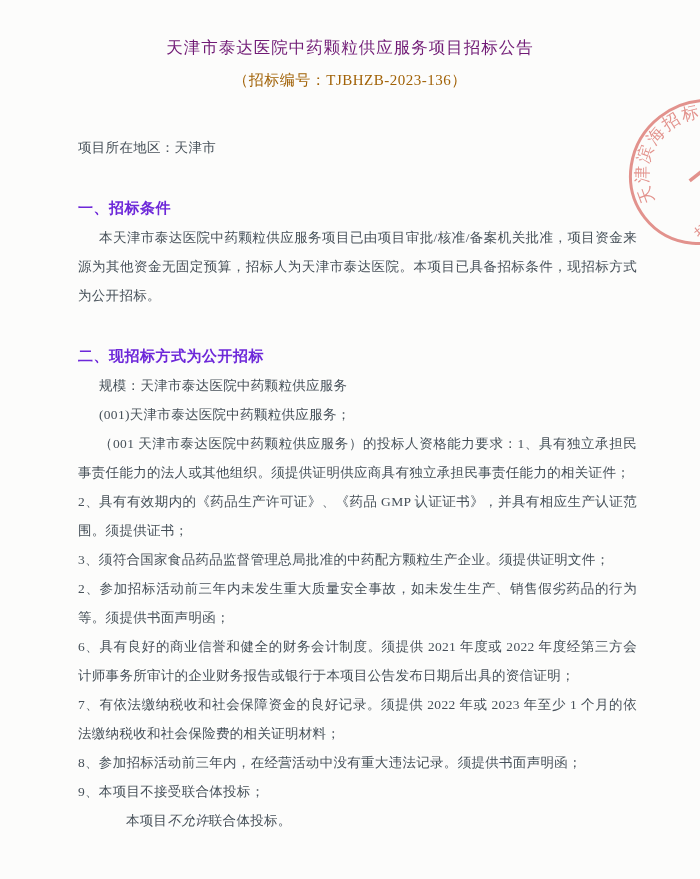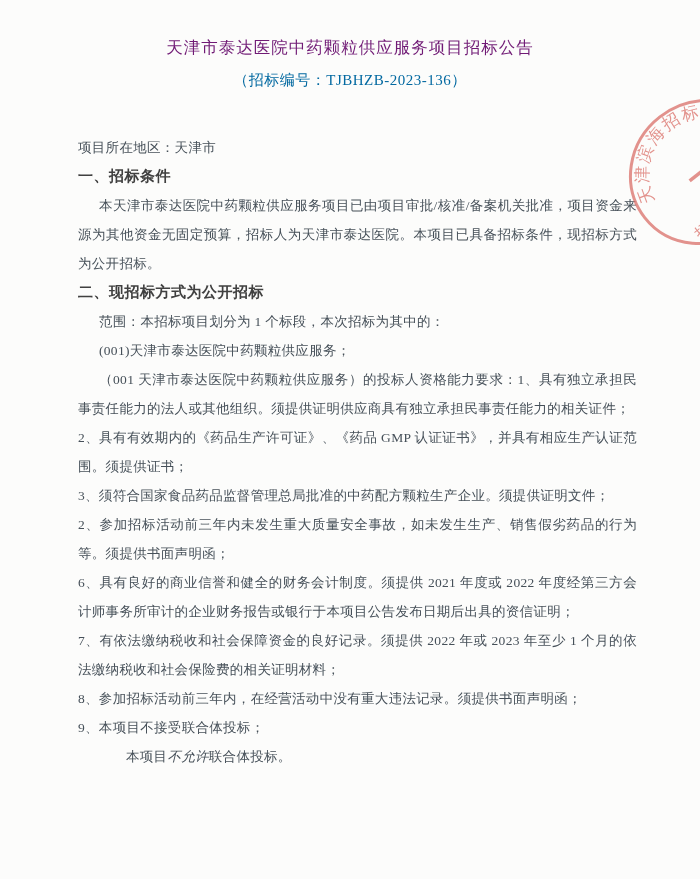--- a/index.html
+++ b/index.html
@@ -20,39 +20,40 @@
     font-weight:500;
     letter-spacing:1px;
     color:#701a75;
   }
   .doc-subtitle {
     margin-top:10px;
     line-height:22px;
     text-align:center;
     font-size:15px;
     letter-spacing:.5px;
-    color:#0369a1;
+    color:#a16207;
   }
   .doc-body {
     margin-top:42px;
     padding:0 63px 0 78px;
     font-size:13.5px;
     line-height:29px;
     letter-spacing:.3px;
     text-align:justify;
     color:#465059;
   }
   .doc-body p, .doc-body h2 { margin:0; }
   h2.sec {
     font-size:15px;
     font-weight:700;
     letter-spacing:.5px;
-    color:#404040;
+    color:#6d28d9;
     line-height:29px;
     text-align:left;
+    margin-top:32px;
   }
   p.ind  { text-indent:21px; }
   p.ind2 { margin-left:21px; text-align:left; }
   p.footnote { margin-left:48px; text-align:left; }
   p.footnote em { }
   .stamp {
     position:absolute;
     left:603px; top:72px;
     width:200px; height:200px;
     opacity:.72;
@@ -65,21 +66,21 @@
 <div class="doc-title">天津市泰达医院中药颗粒供应服务项目招标公告</div>
 <div class="doc-subtitle">（招标编号：TJBHZB-2023-136）</div>
 
 <div class="doc-body">
   <p>项目所在地区：天津市</p>
 
   <h2 class="sec">一、招标条件</h2>
   <p class="ind">本天津市泰达医院中药颗粒供应服务项目已由项目审批/核准/备案机关批准，项目资金来源为其他资金无固定预算，招标人为天津市泰达医院。本项目已具备招标条件，现招标方式为公开招标。</p>
 
   <h2 class="sec">二、现招标方式为公开招标</h2>
-  <p class="ind2">范围：本招标项目划分为 1 个标段，本次招标为其中的：</p>
+  <p class="ind2">规模：天津市泰达医院中药颗粒供应服务</p>
   <p class="ind2">(001)天津市泰达医院中药颗粒供应服务；</p>
 
   <p class="ind">（001 天津市泰达医院中药颗粒供应服务）的投标人资格能力要求：1、具有独立承担民事责任能力的法人或其他组织。须提供证明供应商具有独立承担民事责任能力的相关证件；</p>
   <p>2、具有有效期内的《药品生产许可证》、《药品 GMP 认证证书》，并具有相应生产认证范围。须提供证书；</p>
   <p>3、须符合国家食品药品监督管理总局批准的中药配方颗粒生产企业。须提供证明文件；</p>
   <p>2、参加招标活动前三年内未发生重大质量安全事故，如未发生生产、销售假劣药品的行为等。须提供书面声明函；</p>
   <p>6、具有良好的商业信誉和健全的财务会计制度。须提供 2021 年度或 2022 年度经第三方会计师事务所审计的企业财务报告或银行于本项目公告发布日期后出具的资信证明；</p>
   <p>7、有依法缴纳税收和社会保障资金的良好记录。须提供 2022 年或 2023 年至少 1 个月的依法缴纳税收和社会保险费的相关证明材料；</p>
   <p>8、参加招标活动前三年内，在经营活动中没有重大违法记录。须提供书面声明函；</p>
   <p>9、本项目不接受联合体投标；</p>

